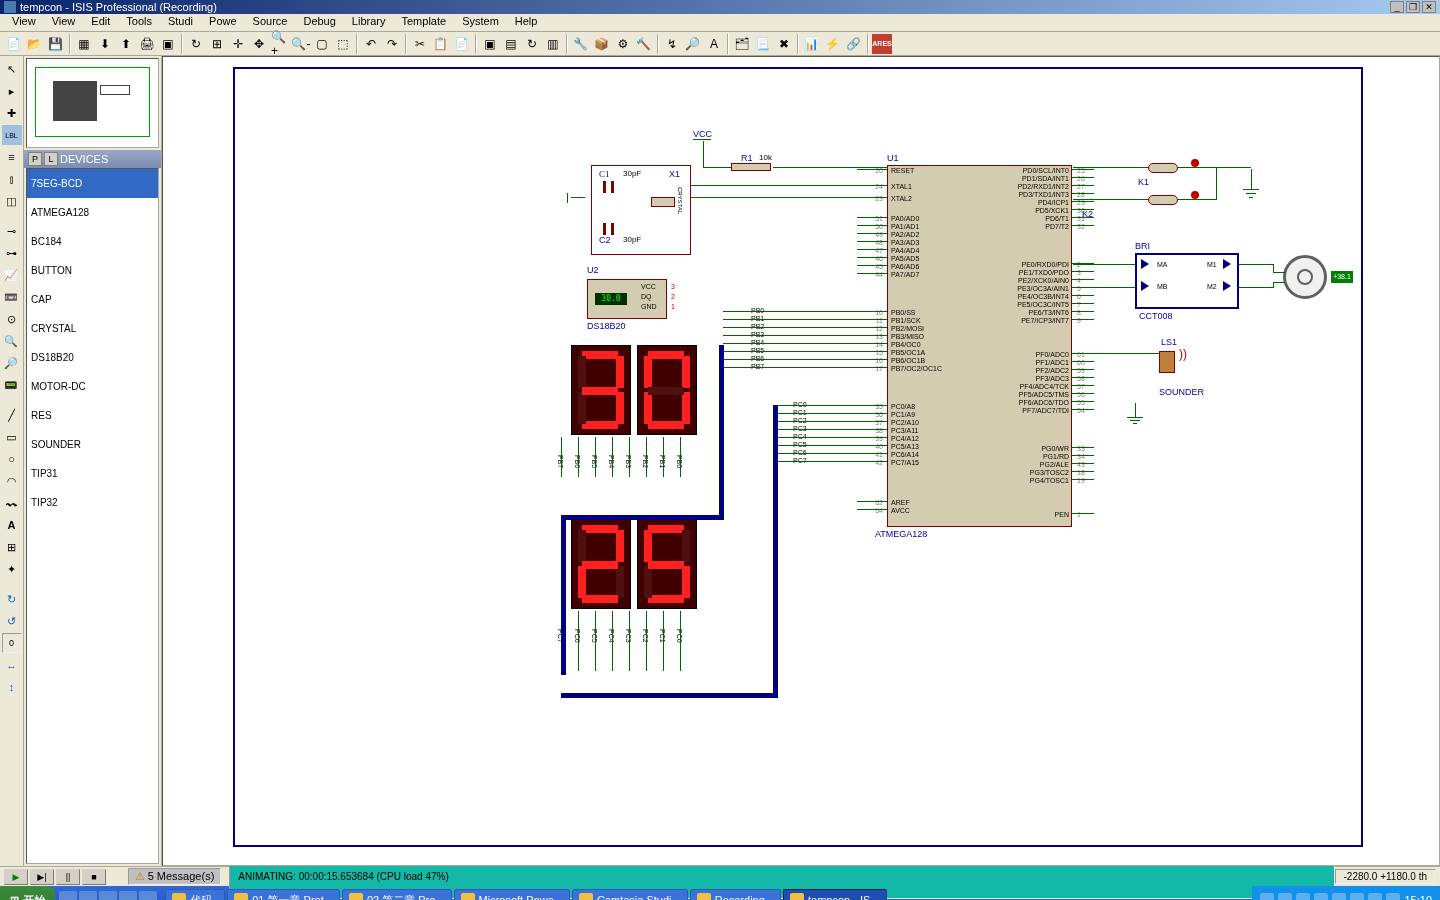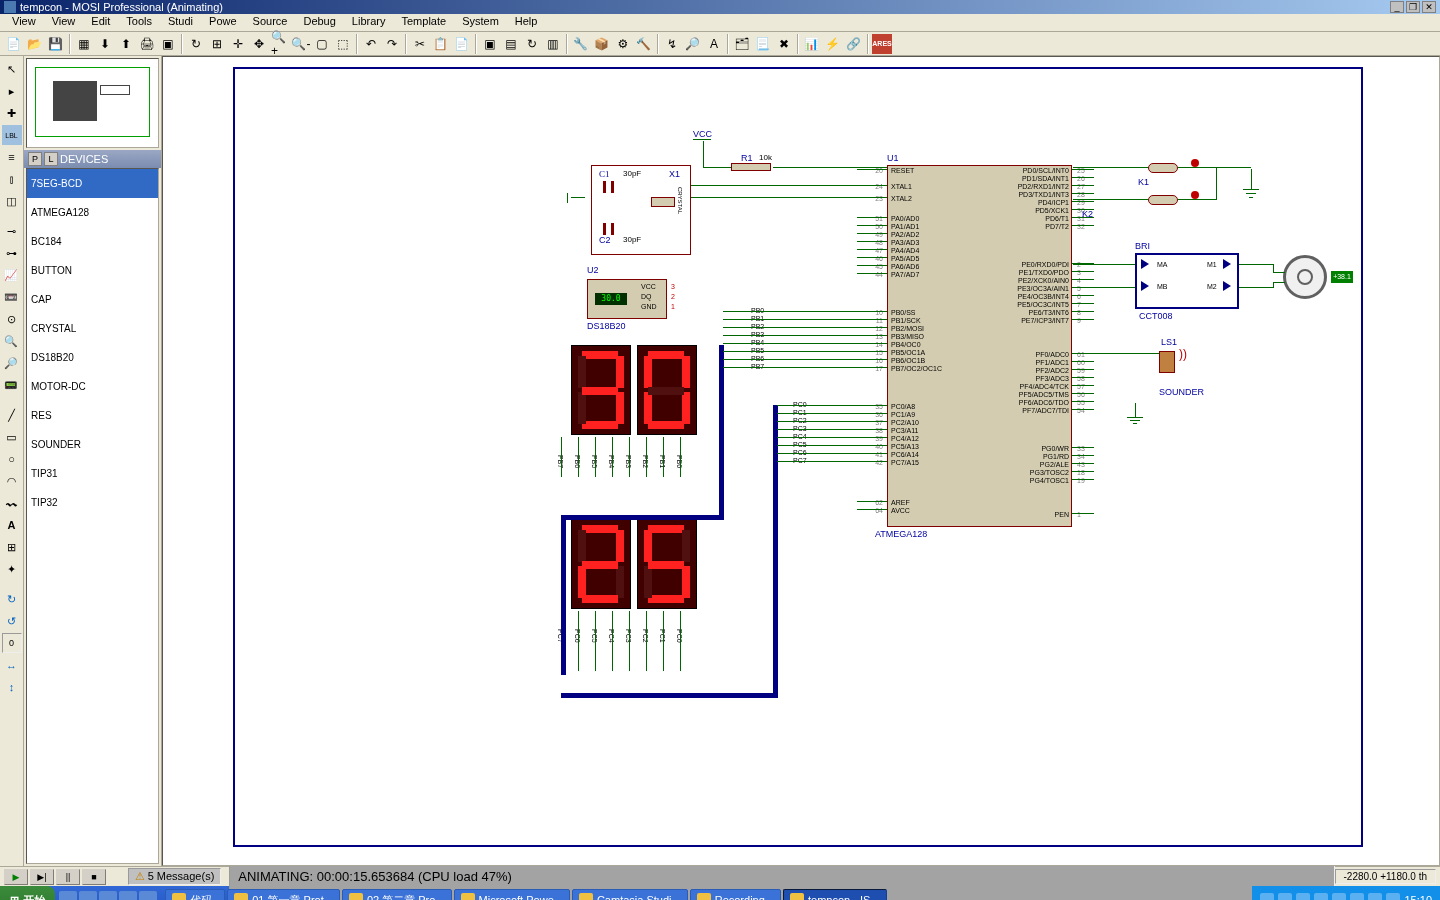--- a/index.html
+++ b/index.html
@@ -67,40 +67,40 @@
 .sevseg .off { background: #501010; }
 
 
 .chip { position: absolute; background: #d4ccb0; border: 1px solid #800000; }
 .pin { position: absolute; font-size: 7px; font-family: Arial; }
 
 
 .simbar { height: 20px; background: #ece9d8; border-top: 1px solid #aca899; display: flex; align-items: center; padding: 0 4px; }
 .simbar .sb { width: 24px; height: 16px; border: 1px outset #d4d0c8; background: #d4d0c8; display: flex; align-items: center; justify-content: center; margin-right: 2px; cursor: pointer; font-size: 9px; }
 .simbar .msg { margin-left: 20px; background: #c0c0c0; padding: 1px 6px; border: 1px inset; font-size: 10px; }
-.simbar .status { margin-left: 8px; background: #a3a3a3; padding: 16px 8px; border: 1px inset; font-size: 13px; flex: 1; }
+.simbar .status { margin-left: 8px; background: #14b8a6; padding: 16px 8px; border: 1px inset; font-size: 10px; flex: 1; }
 .simbar .coords { margin-left: auto; padding: 1px 8px; border: 1px inset; font-size: 10px; }
 
 
 .taskbar { height: 28px; background: linear-gradient(to bottom, #3168d5, #2256c5); display: flex; align-items: center; padding: 0; }
 .taskbar .start { height: 28px; background: linear-gradient(to bottom, #3c8b3c, #2a7a2a); color: white; padding: 0 10px; display: flex; align-items: center; font-weight: bold; font-size: 12px; cursor: pointer; border-radius: 0 8px 8px 0; }
 .taskbar .ql { display: flex; margin-left: 4px; gap: 2px; }
 .taskbar .ql .qi { width: 18px; height: 18px; background: #5a8ad5; border-radius: 2px; cursor: pointer; }
 .taskbar .tasks { display: flex; margin-left: 8px; gap: 2px; flex: 1; }
 .taskbar .task { height: 22px; background: #3a72d8; border: 1px solid #2a5cb5; color: white; padding: 0 6px; display: flex; align-items: center; font-size: 10px; cursor: pointer; border-radius: 2px; min-width: 60px; max-width: 130px; overflow: hidden; white-space: nowrap; }
 .taskbar .task.active { background: #1d4eb0; border: 1px inset #154090; }
 .taskbar .tray { background: #1290e9; height: 28px; display: flex; align-items: center; padding: 0 8px; gap: 4px; color: white; font-size: 10px; }
 .taskbar .tray .ti { width: 14px; height: 14px; background: #5ab0f0; border-radius: 2px; }
 </style>
 </head>
 <body>
 
 <div class="titlebar">
   <div class="icon"></div>
-  <span>tempcon - MOSI Professional (Animating)</span>
+  <span>tempcon - ISIS Professional (Recording)</span>
   <div class="ctrls">
     <div class="ctrl">_</div>
     <div class="ctrl">❐</div>
     <div class="ctrl">✕</div>
   </div>
 </div>
 
 <div class="menubar" id="menubar">
     <div class="mi">View</div>
     <div class="mi">View</div>

